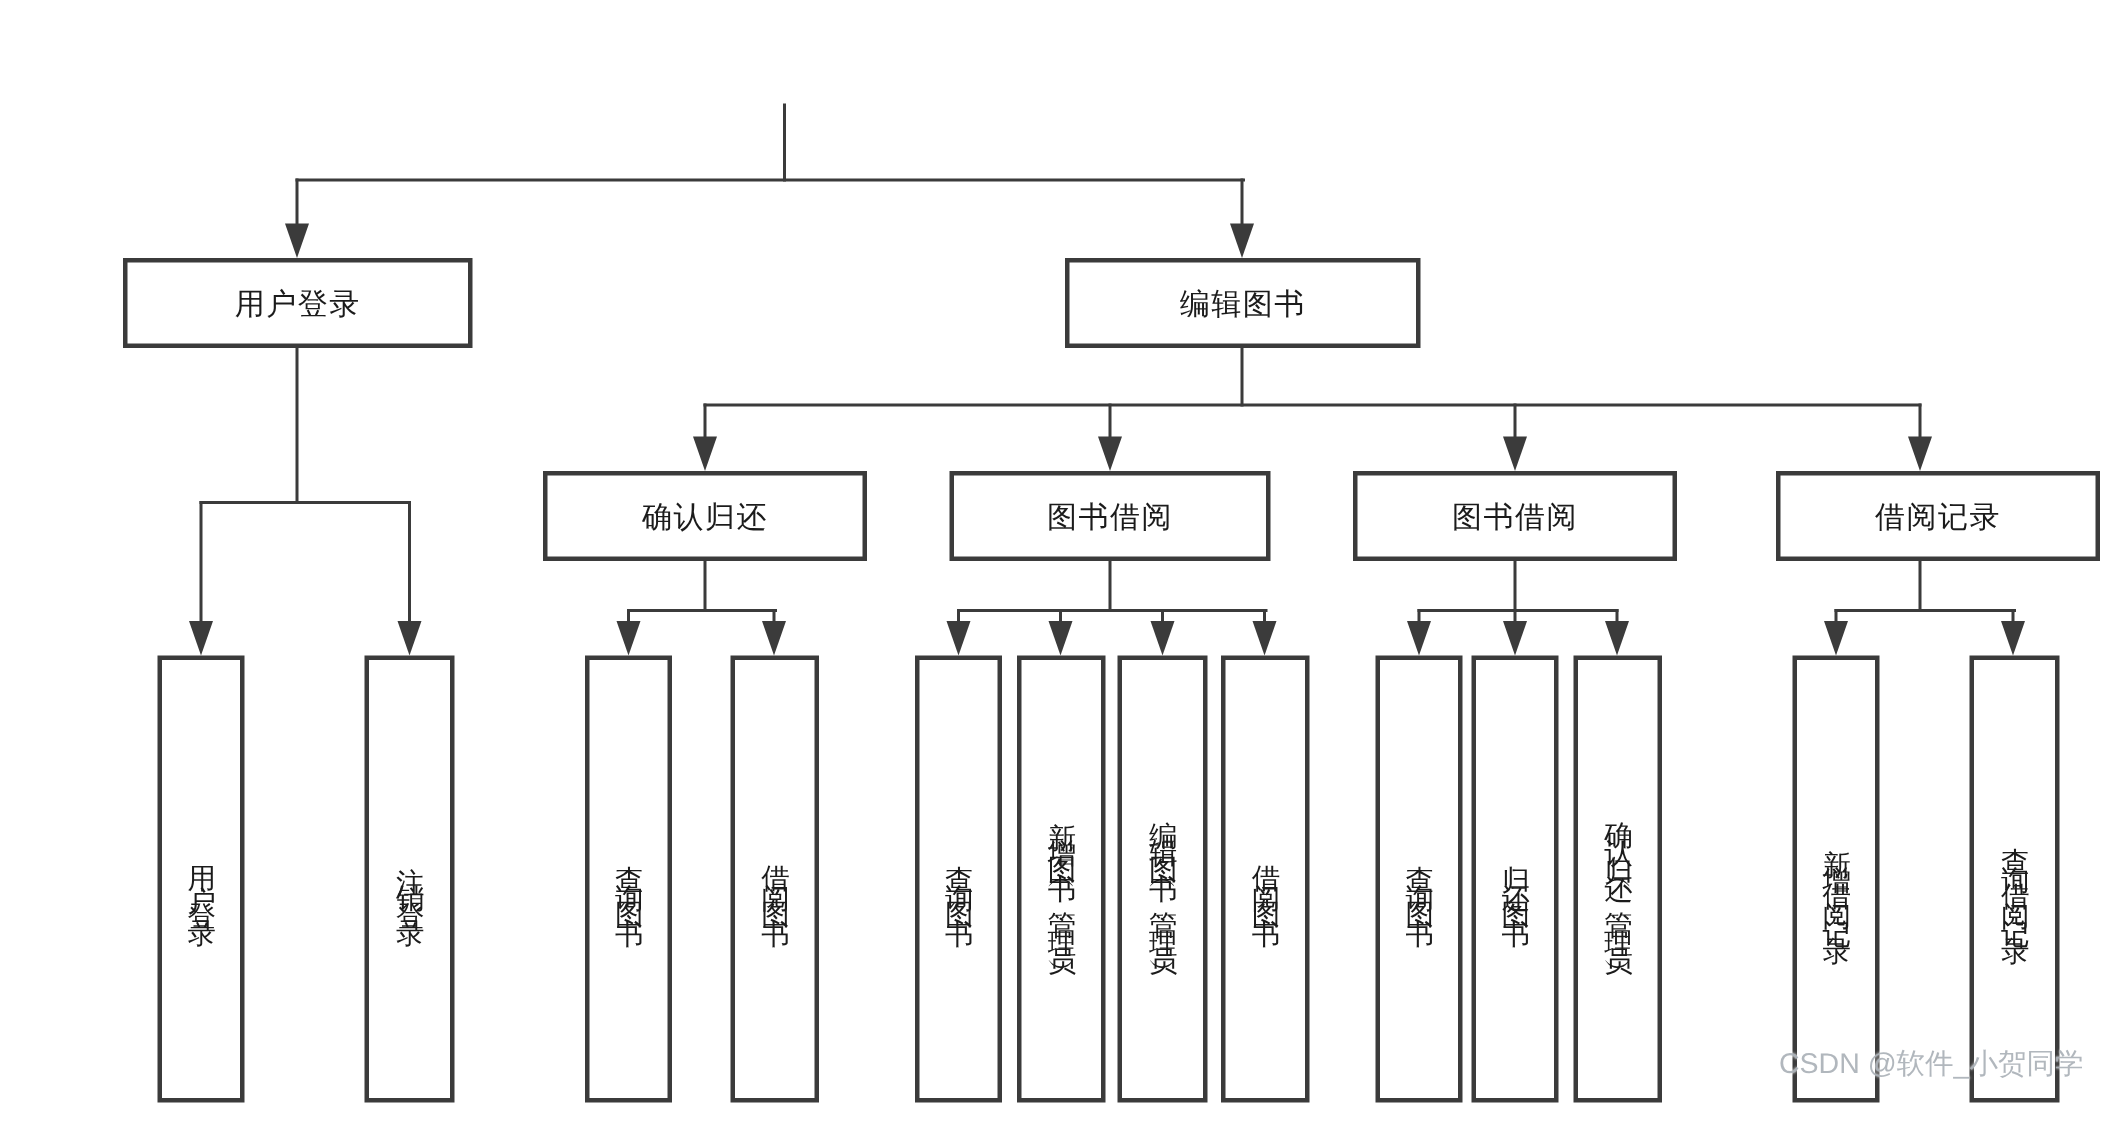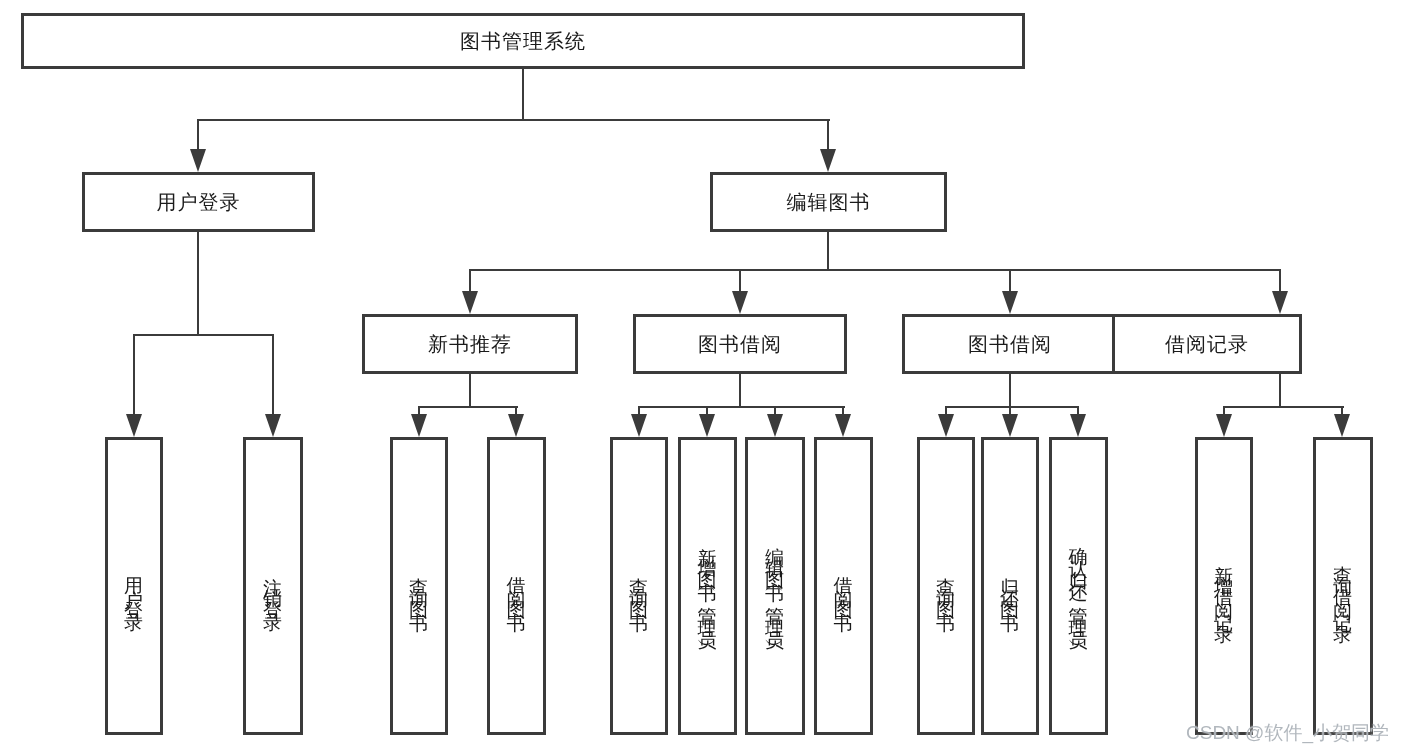--- a/index.html
+++ b/index.html
@@ -34,55 +34,52 @@
   }
   .line { position: absolute; background: #3b3b3b; z-index: 1; }
   .arrow {
     position: absolute; width: 0; height: 0; z-index: 3;
     border-left: 8px solid transparent;
     border-right: 8px solid transparent;
     border-top: 23px solid #3b3b3b;
   }
   .watermark {
     position: absolute;
-    left: 1186px; top: 720px;
+    left: 1186px; top: 696px;
     font-size: 19px;
     color: rgba(168, 175, 182, 0.9);
     text-shadow: 0 0 2px #ffffff;
     z-index: 5;
     white-space: nowrap;
     text-align: center;
   }
 </style>
 </head>
 <body>
 
 <div class="canvas">
 
-  <div class="box" style="left:21px; top:13px; width:1004px; height:56px;">
-    <span class="hlabel">图书管理系统</span>
-  </div>
 
   <div class="box" style="left:82px; top:172px; width:233px; height:60px;">
     <span class="hlabel">用户登录</span>
   </div>
   <div class="box" style="left:710px; top:172px; width:237px; height:60px;">
     <span class="hlabel">编辑图书</span>
   </div>
 
   <div class="box" style="left:362px; top:314px; width:216px; height:60px;">
-    <span class="hlabel">新书推荐</span>
+    <span class="hlabel">确认归还</span>
   </div>
   <div class="box" style="left:633px; top:314px; width:214px; height:60px;">
     <span class="hlabel">图书借阅</span>
   </div>
   <div class="box" style="left:902px; top:314px; width:216px; height:60px;">
     <span class="hlabel">图书借阅</span>
   </div>
-  <div class="box" style="left:1112px; top:314px; width:190px; height:60px;align-items:center;">
+  <div class="box" style="left:1184px; top:314px; width:216px; height:60px;align-items:center;">
     <span class="hlabel">借阅记录</span>
   </div>
 
   <div class="box" style="left:105px; top:437px; width:58px; height:298px;">
     <span class="vtext">用户登录</span>
   </div>
   <div class="box" style="left:243px; top:437px; width:60px; height:298px;">
     <span class="vtext">注销登录</span>
   </div>
 

